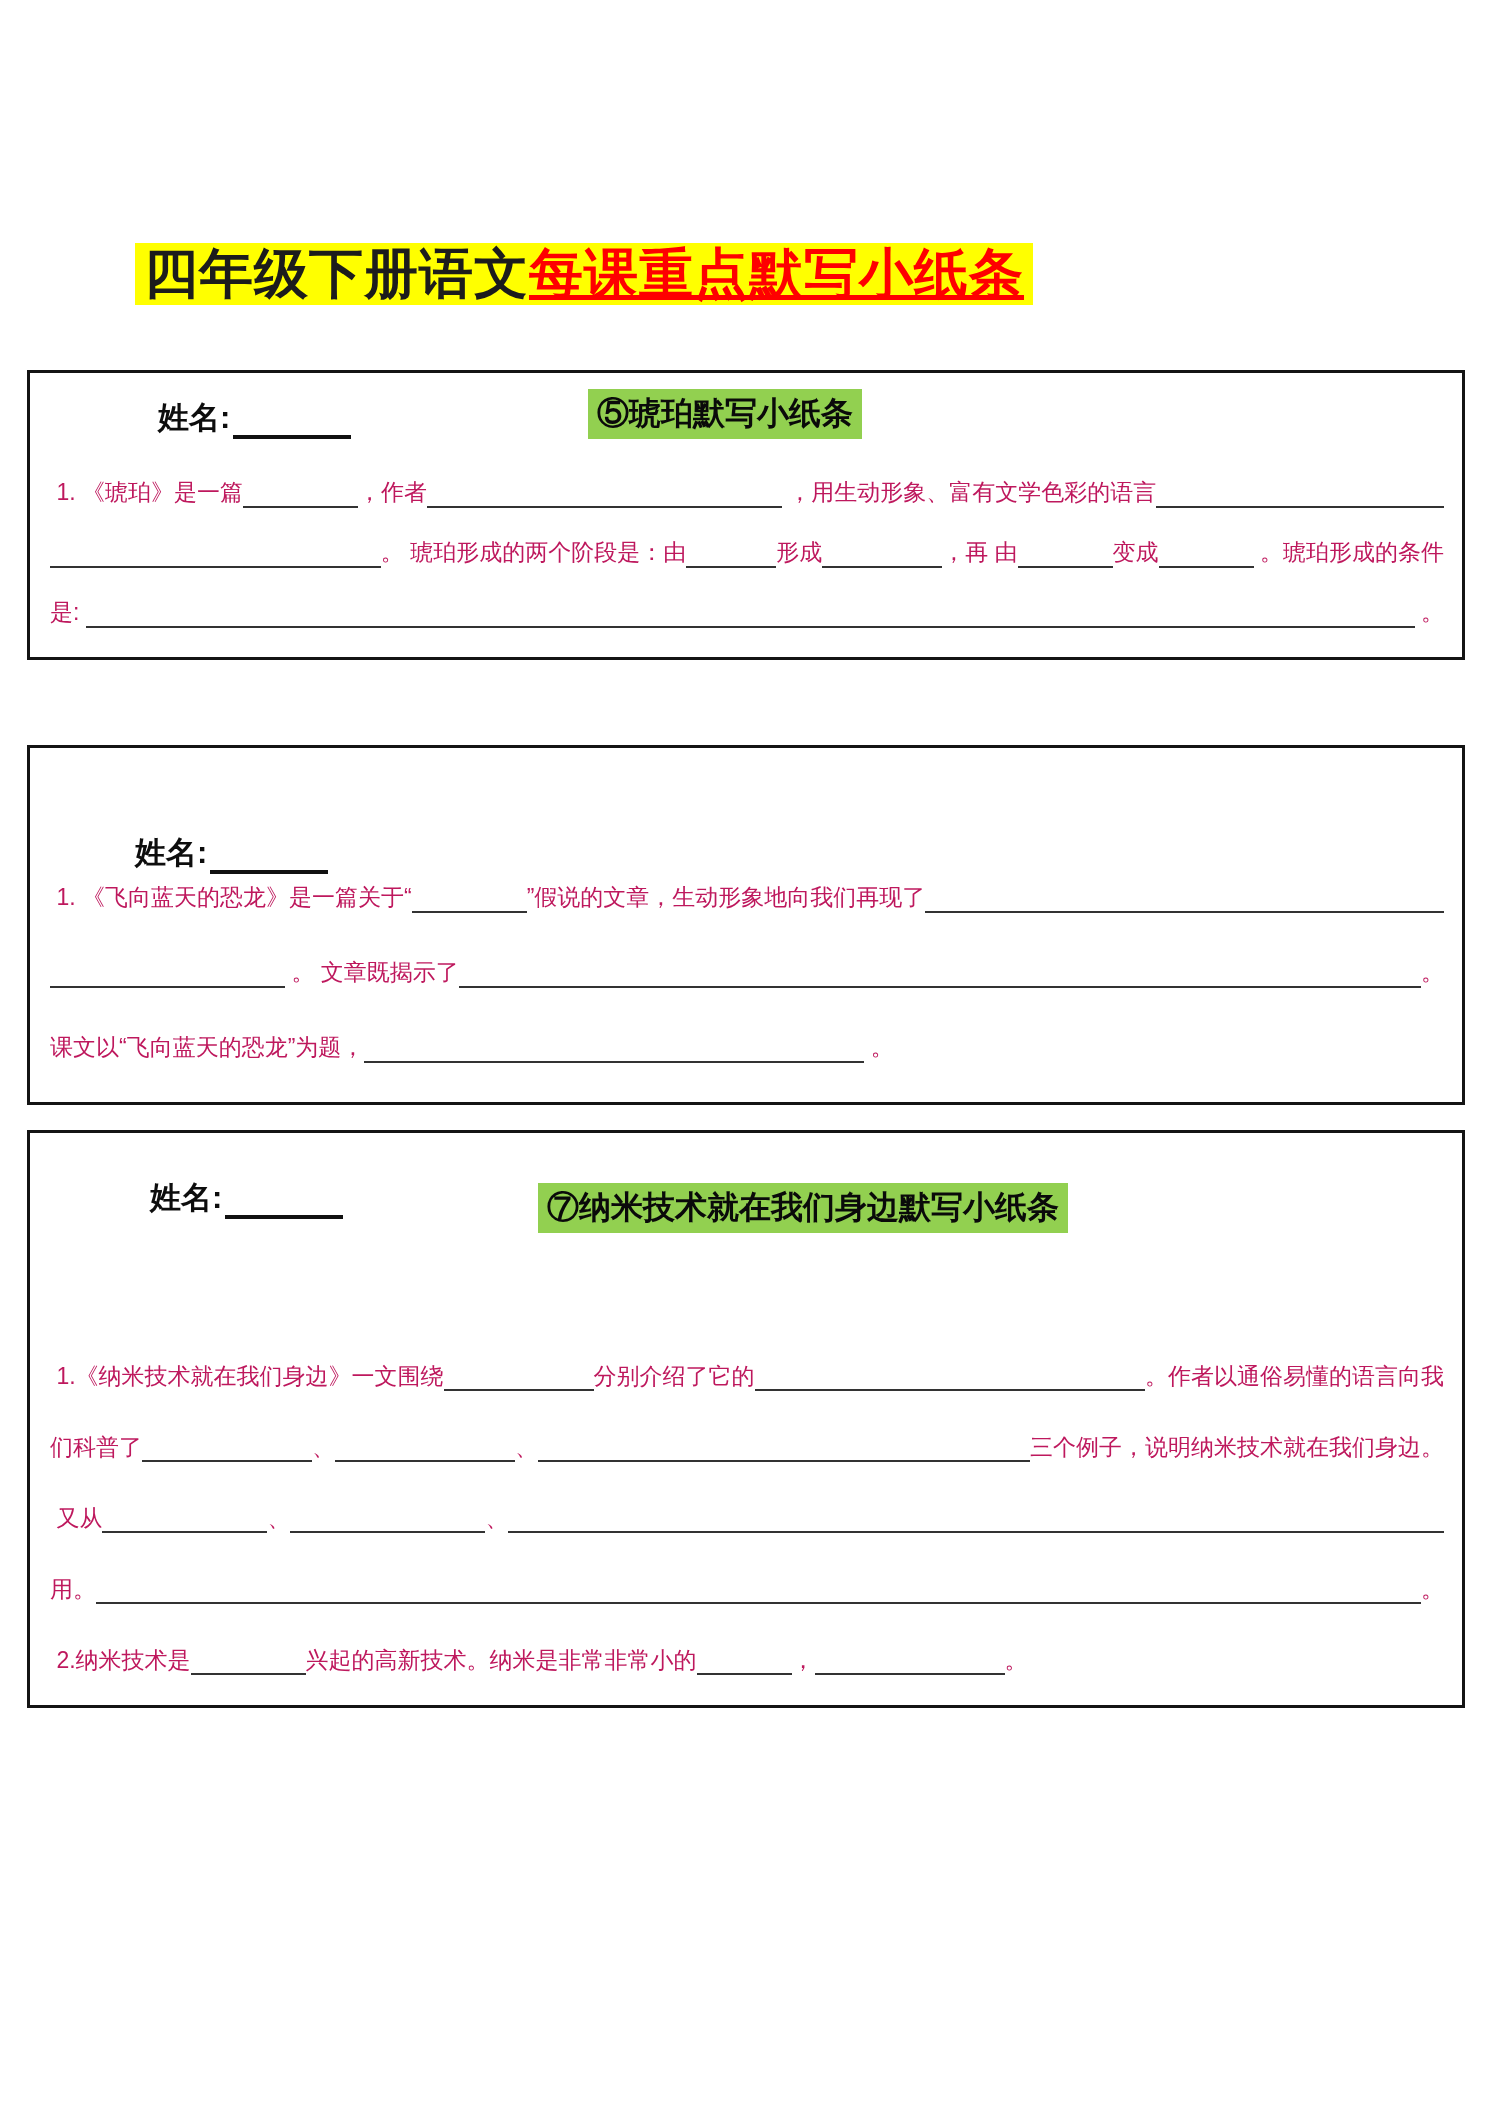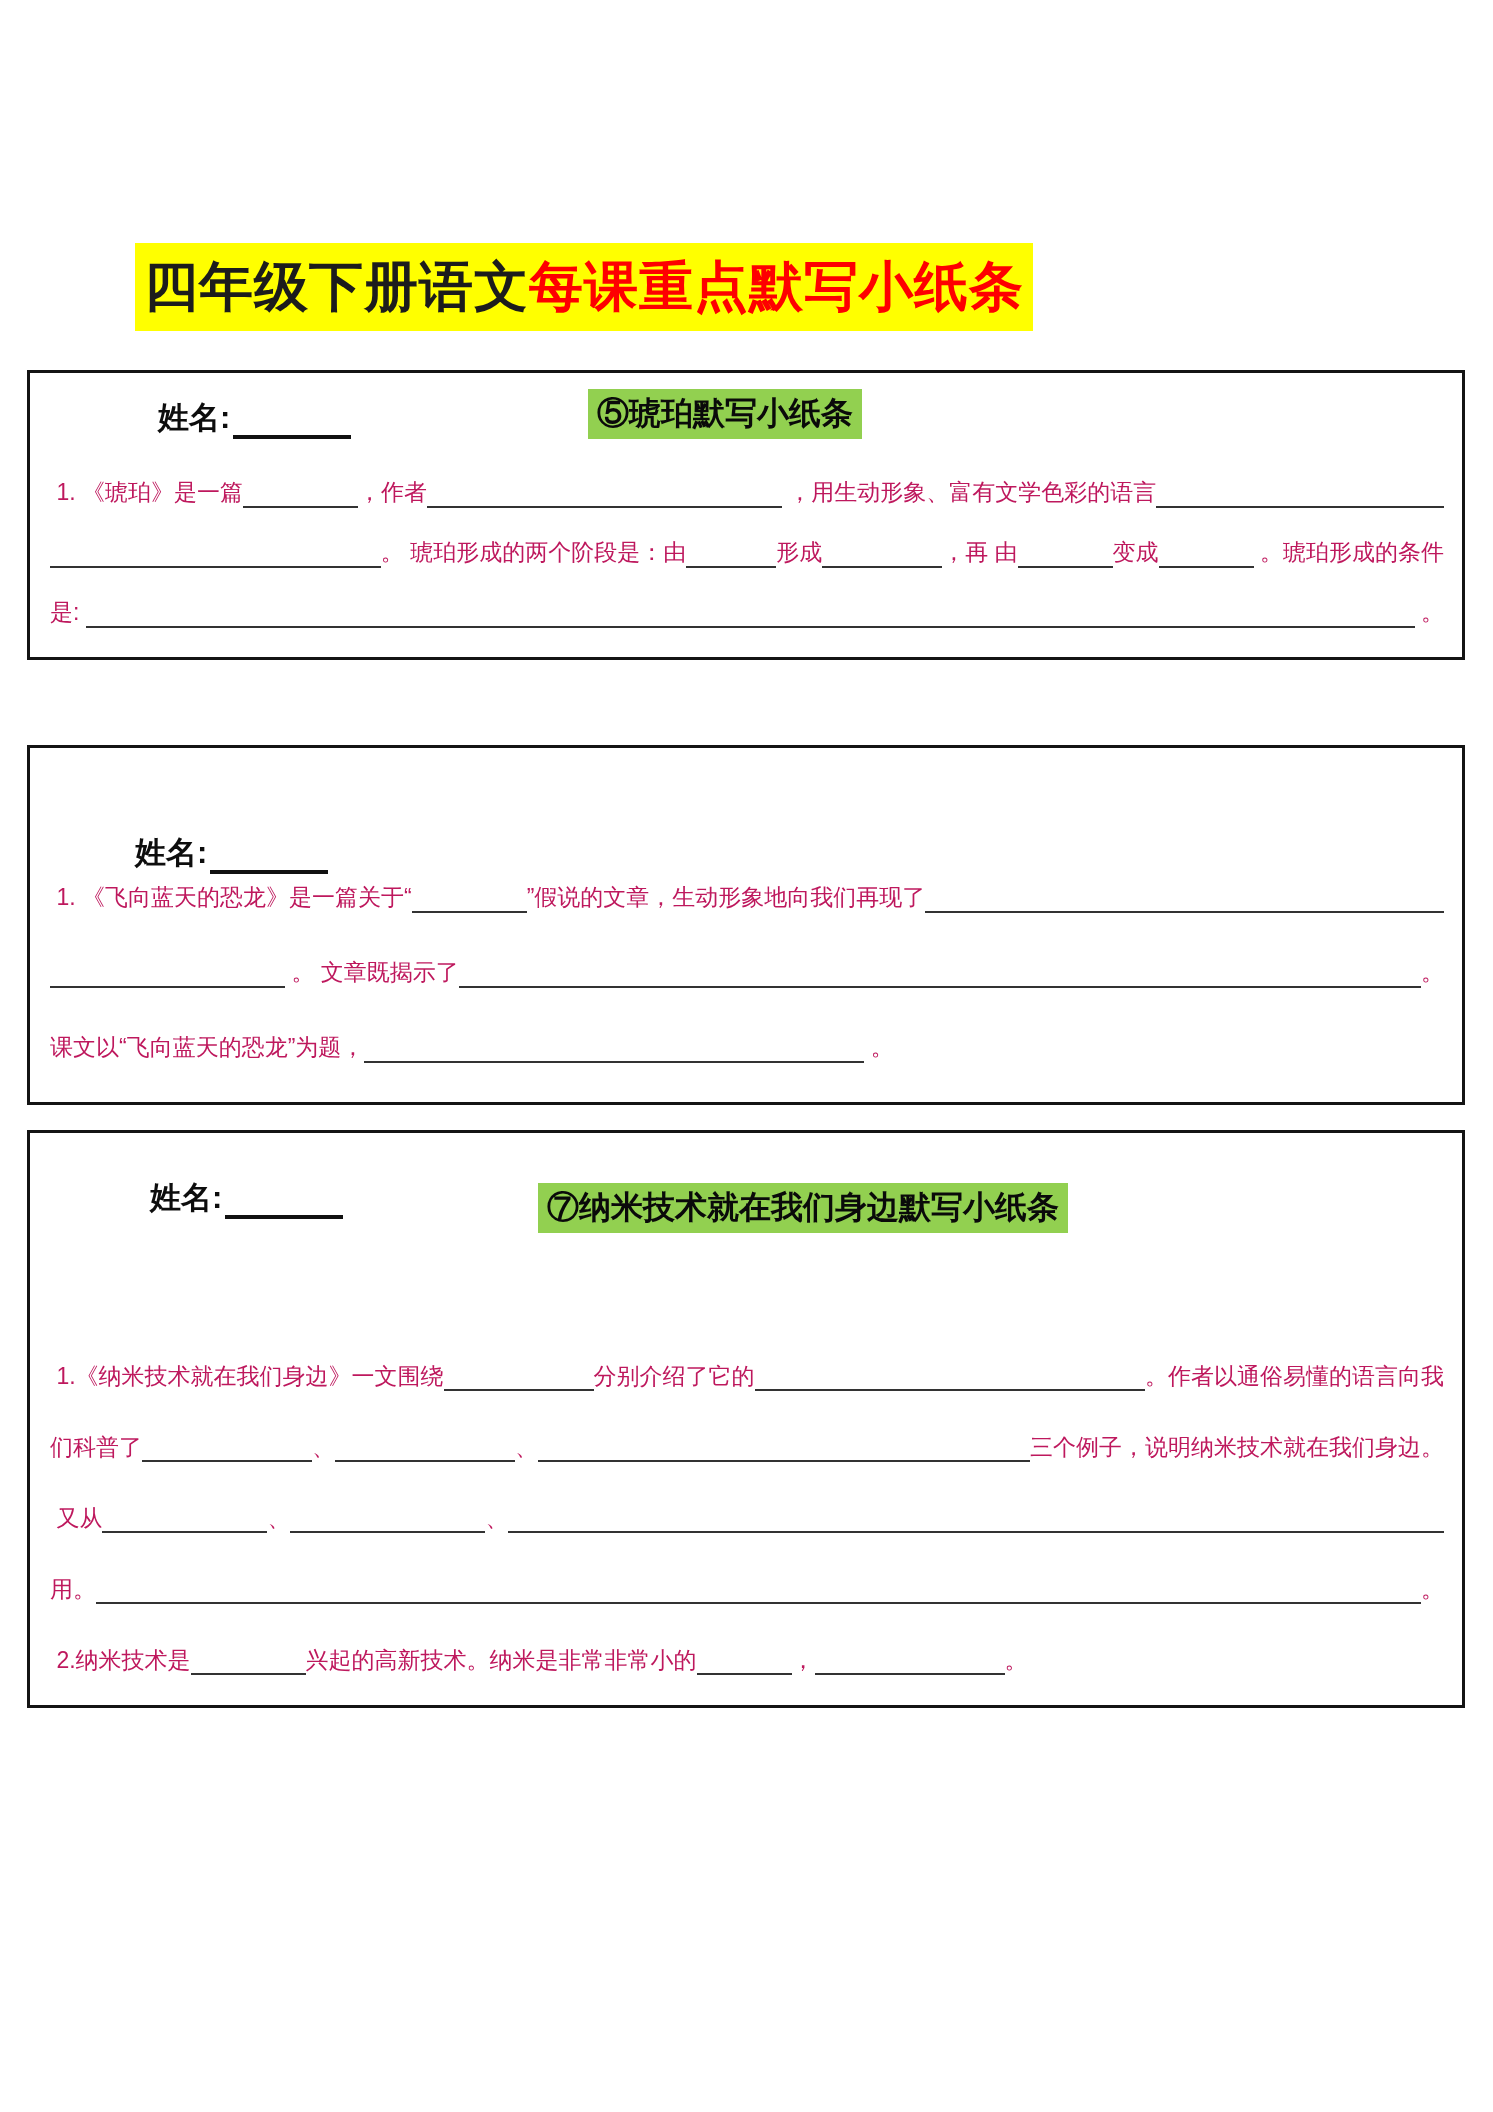--- a/index.html
+++ b/index.html
@@ -2,26 +2,26 @@
 <html style="--title-bg: #ffff00; --title-accent: #fe0000; --heading-bg: #92d050; --ink: #1c1c1c;"><head>
 <meta charset="utf-8">
 <style>
   * { margin:0; padding:0; box-sizing:border-box; }
   body { background:#ffffff; font-family:"Liberation Sans", sans-serif; }
   .page {
     position:relative; width:1493px; height:2112px; background:#ffffff;
     color:var(--ink,#1c1c1c); overflow:hidden;
   }
   .banner {
-    position:absolute; left:135px; top:243px; width:898px; height:88px;
+    position:absolute; left:135px; top:243px; width:898px; height:62px;
     background:var(--title-bg,#ffff00);
     display:flex; align-items:center; justify-content:center;
     font-size:54px; font-weight:900; white-space:nowrap; letter-spacing:1px;
   }
-  .banner .t-red { color:var(--title-accent,#fe0000); }
+  .banner .t-red { color:var(--title-accent,#fe0000);text-decoration:underline; }
   .box {
     position:absolute; left:27px; width:1438px;
     border:3px solid #141414; background:#fff;padding-left:44px;
   }
   .box1 { top:370px; height:290px; }
   .box2 { top:745px; height:360px; }
   .box3 { top:1130px; height:578px; }
   .name-row { position:absolute; font-size:31px; font-weight:bold; color:#0d0d0d; white-space:nowrap; }
   .name-blank { display:inline-block; width:118px; height:1.02em; border-bottom:4px solid #111; margin-left:3px; vertical-align:bottom; }
   .box1 .name-row { left:128px; top:24px; }

